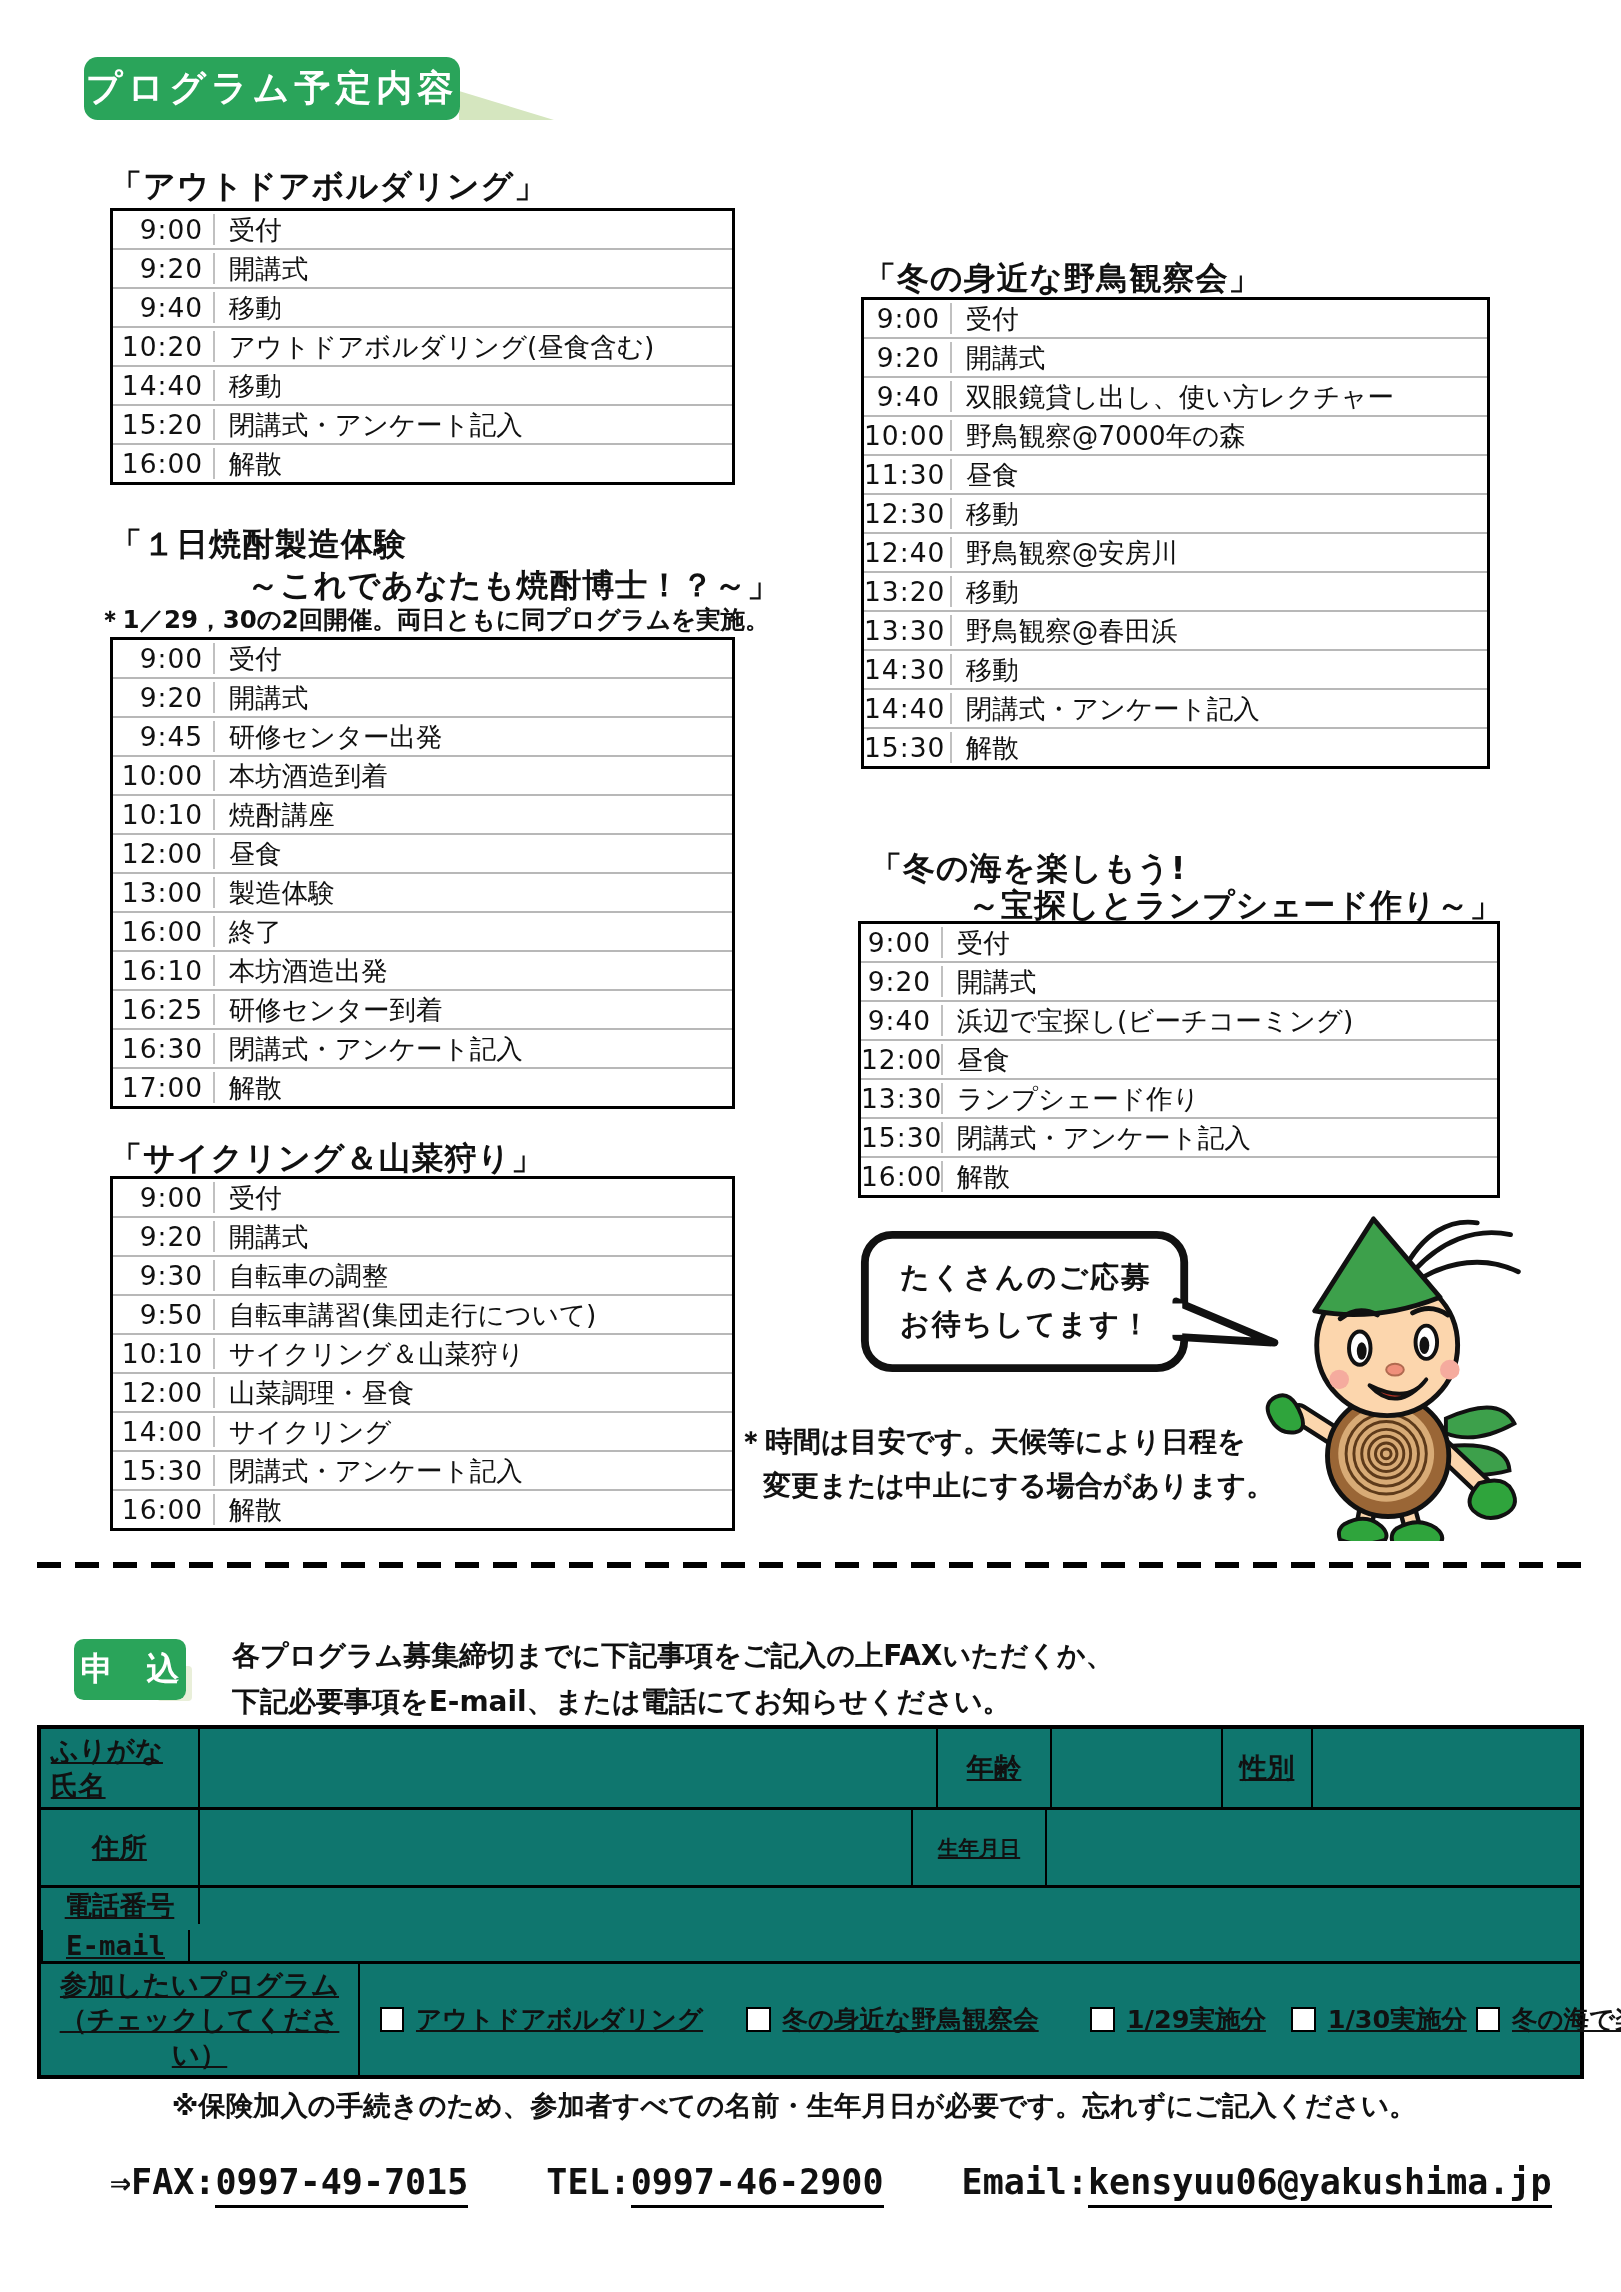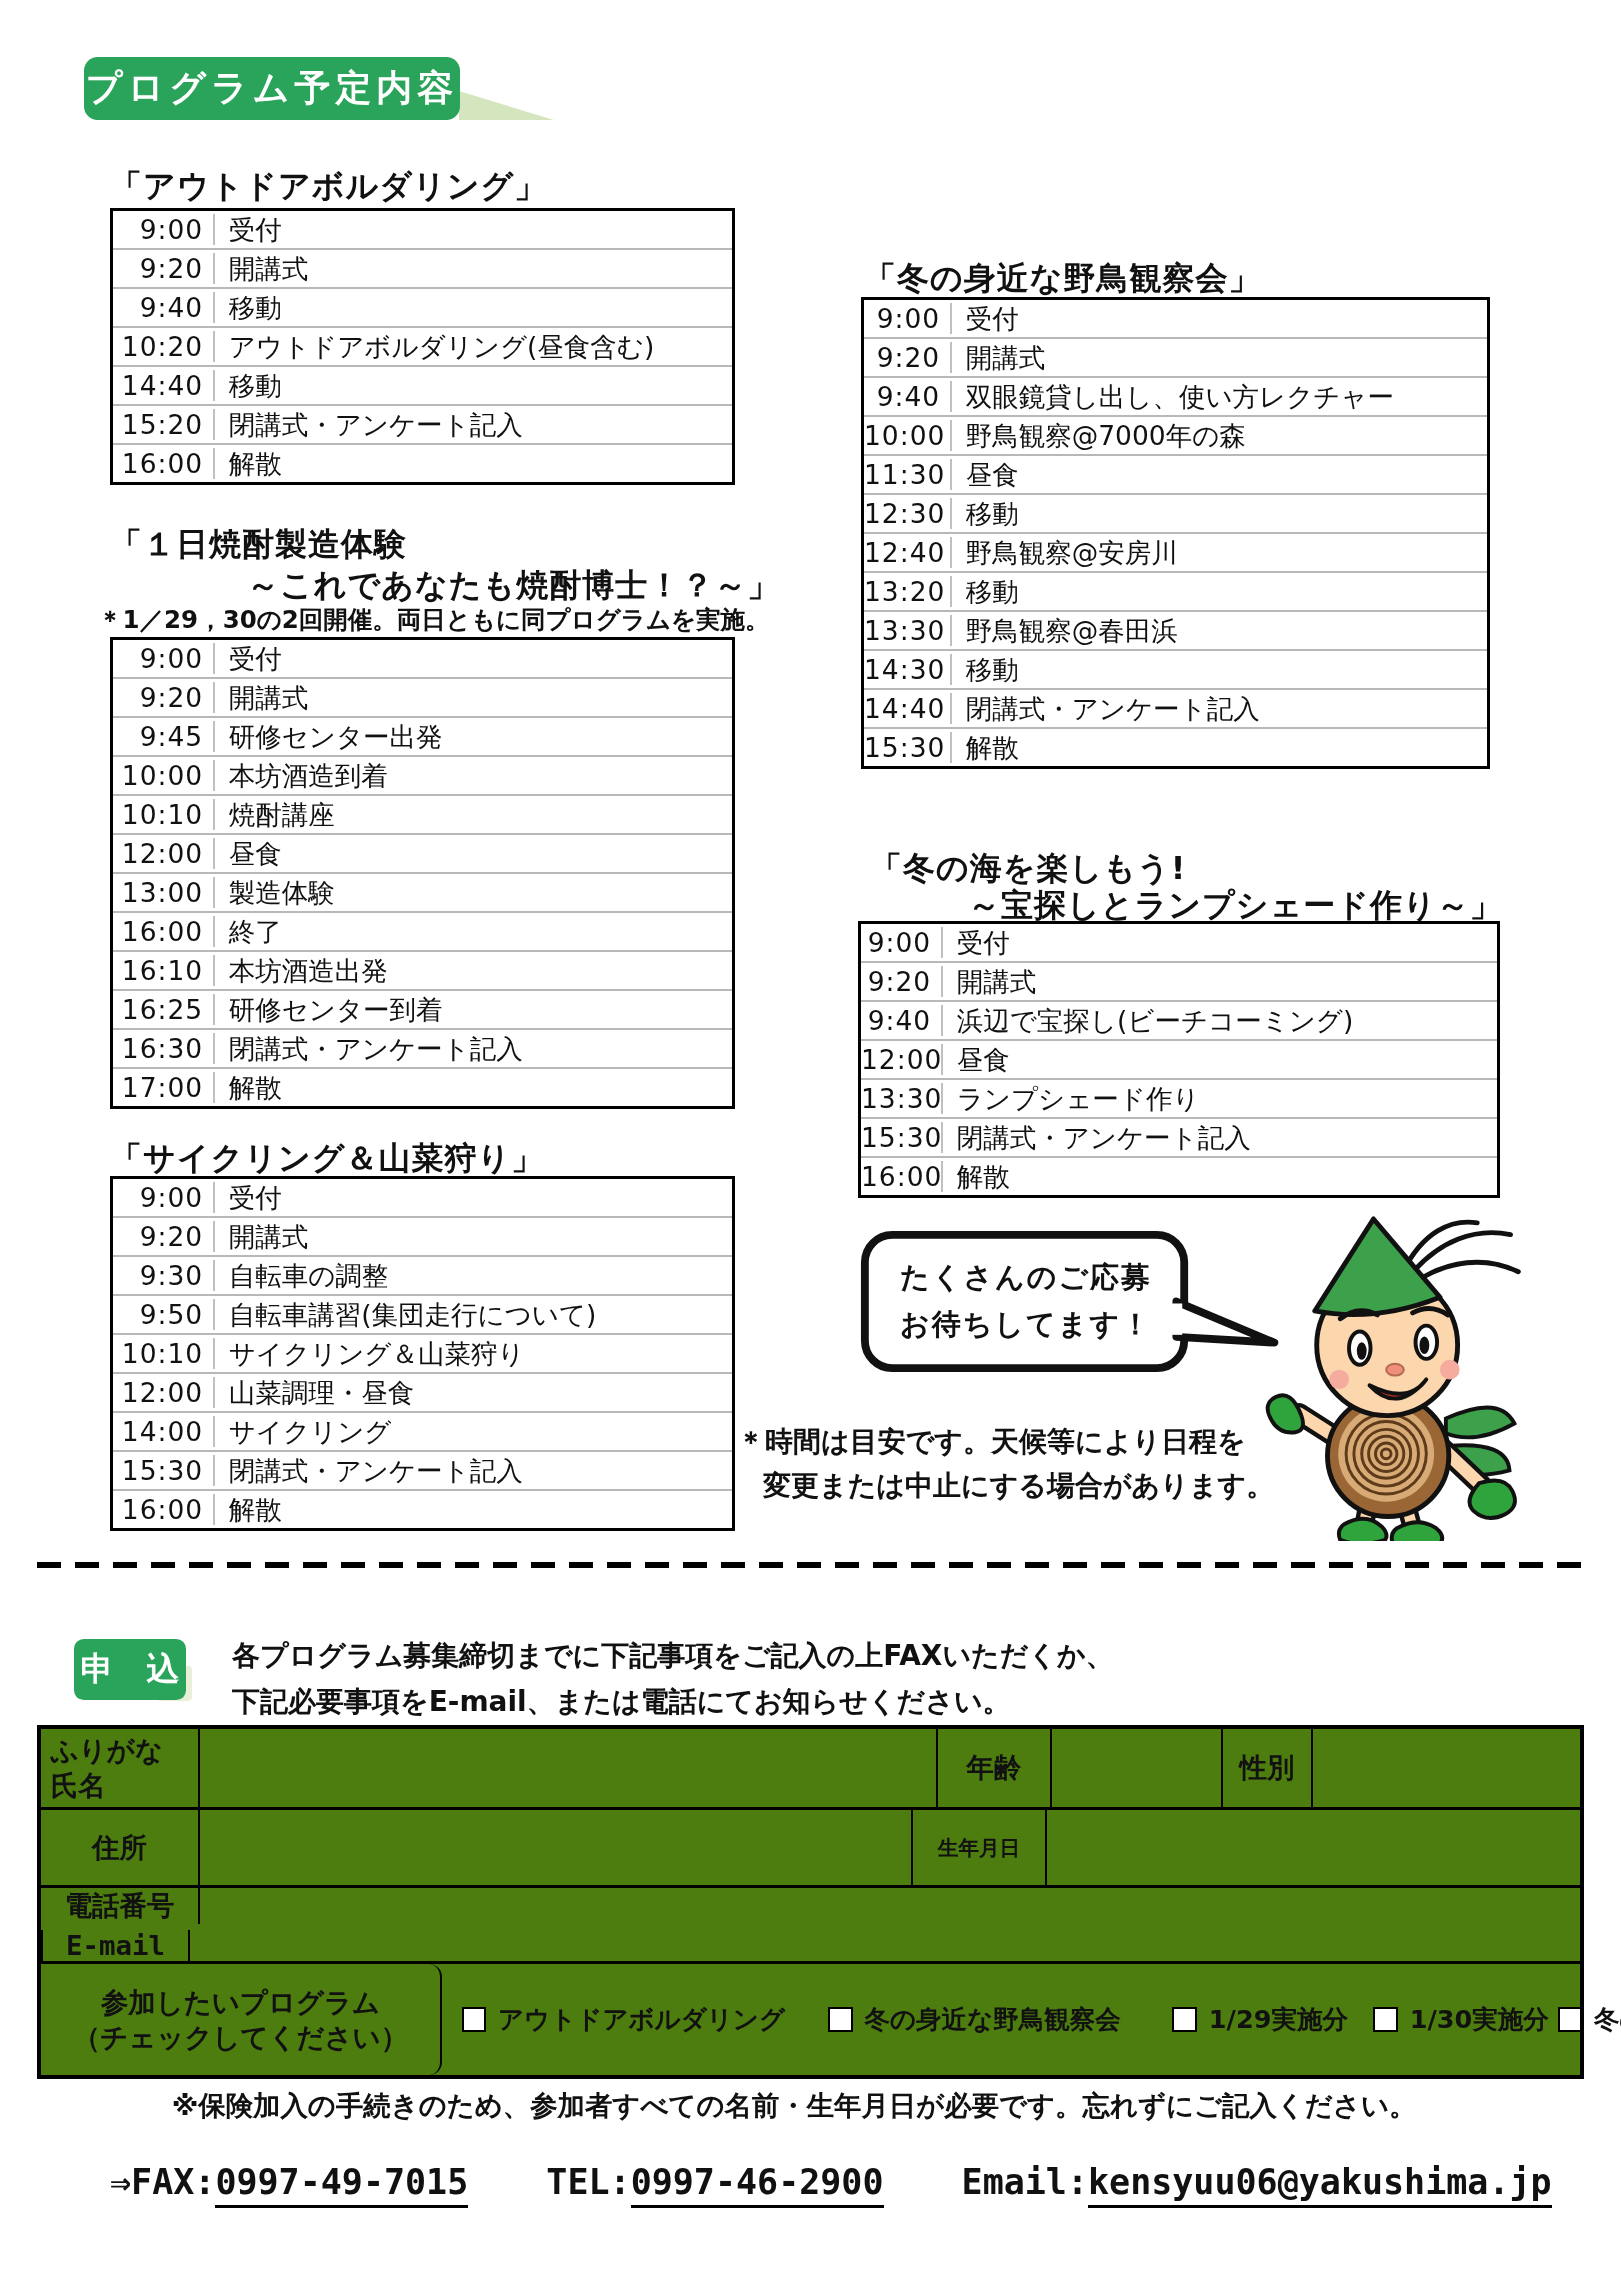--- a/index.html
+++ b/index.html
@@ -58,21 +58,21 @@
     color:#fff; font-size:33px; font-weight:700;
     display:flex; align-items:center; justify-content:center; z-index:2;
   }
   .apply-shadow { left:157px; top:1666px; width:35px; height:35px;
     background:var(--pale-shadow,#e9efd9); border-radius:3.9px; z-index:1; }
   .apply-instr { font-size:28px; font-weight:700; white-space:nowrap; }
 
   
   .form {
     left:37px; top:1725px; width:1547px;
-    border:4.9px solid #000; box-sizing:border-box; background:#4d7c0f;
+    border:4.9px solid #000; box-sizing:border-box; background:#0f766e;text-decoration:underline;
   }
   .frow { display:flex; box-sizing:border-box; }
   .frow + .frow { border-top:3.9px solid #000;text-align:center; }
   .fcell { box-sizing:border-box; display:flex; align-items:center; justify-content:center;
            font-size:27.4px; font-weight:700; }
   .br3 { border-right:2.9px solid #000; }
   .bl3 { border-left:2.9px solid #000; }
   .fill { flex:1; }
   .lblcol { width:159px; flex:none; }
   .two-line { flex-direction:column; justify-content:center; line-height:35px; }
@@ -412,21 +412,21 @@
   </div>
 
   <div class="frow" style="height:76px;flex-direction:column;">
     <div class="fcell lblcol br3">電話番号</div>
     <div class="fcell fill"></div>
     <div class="fcell bl3 br3 mono" style="width:149px;">E-mail</div>
     <div class="fcell" style="width:653px;"></div>
   </div>
 
   <div class="frow" style="height:114px;">
-    <div class="fcell br3 two-line" style="width:401px; flex:none;border-radius:13px;">
+    <div class="fcell br3 two-line" style="width:319px; flex:none;">
       <span>参加したいプログラム</span>
       <span>（チェックしてください）</span>
     </div>
     <div class="opt-area">
       <div class="opt-line">
         <span class="cb"></span>
         <span>アウトドアボルダリング</span>
         <span class="cb gap40"></span>
         <span>冬の身近な野鳥観察会</span>
       </div>

